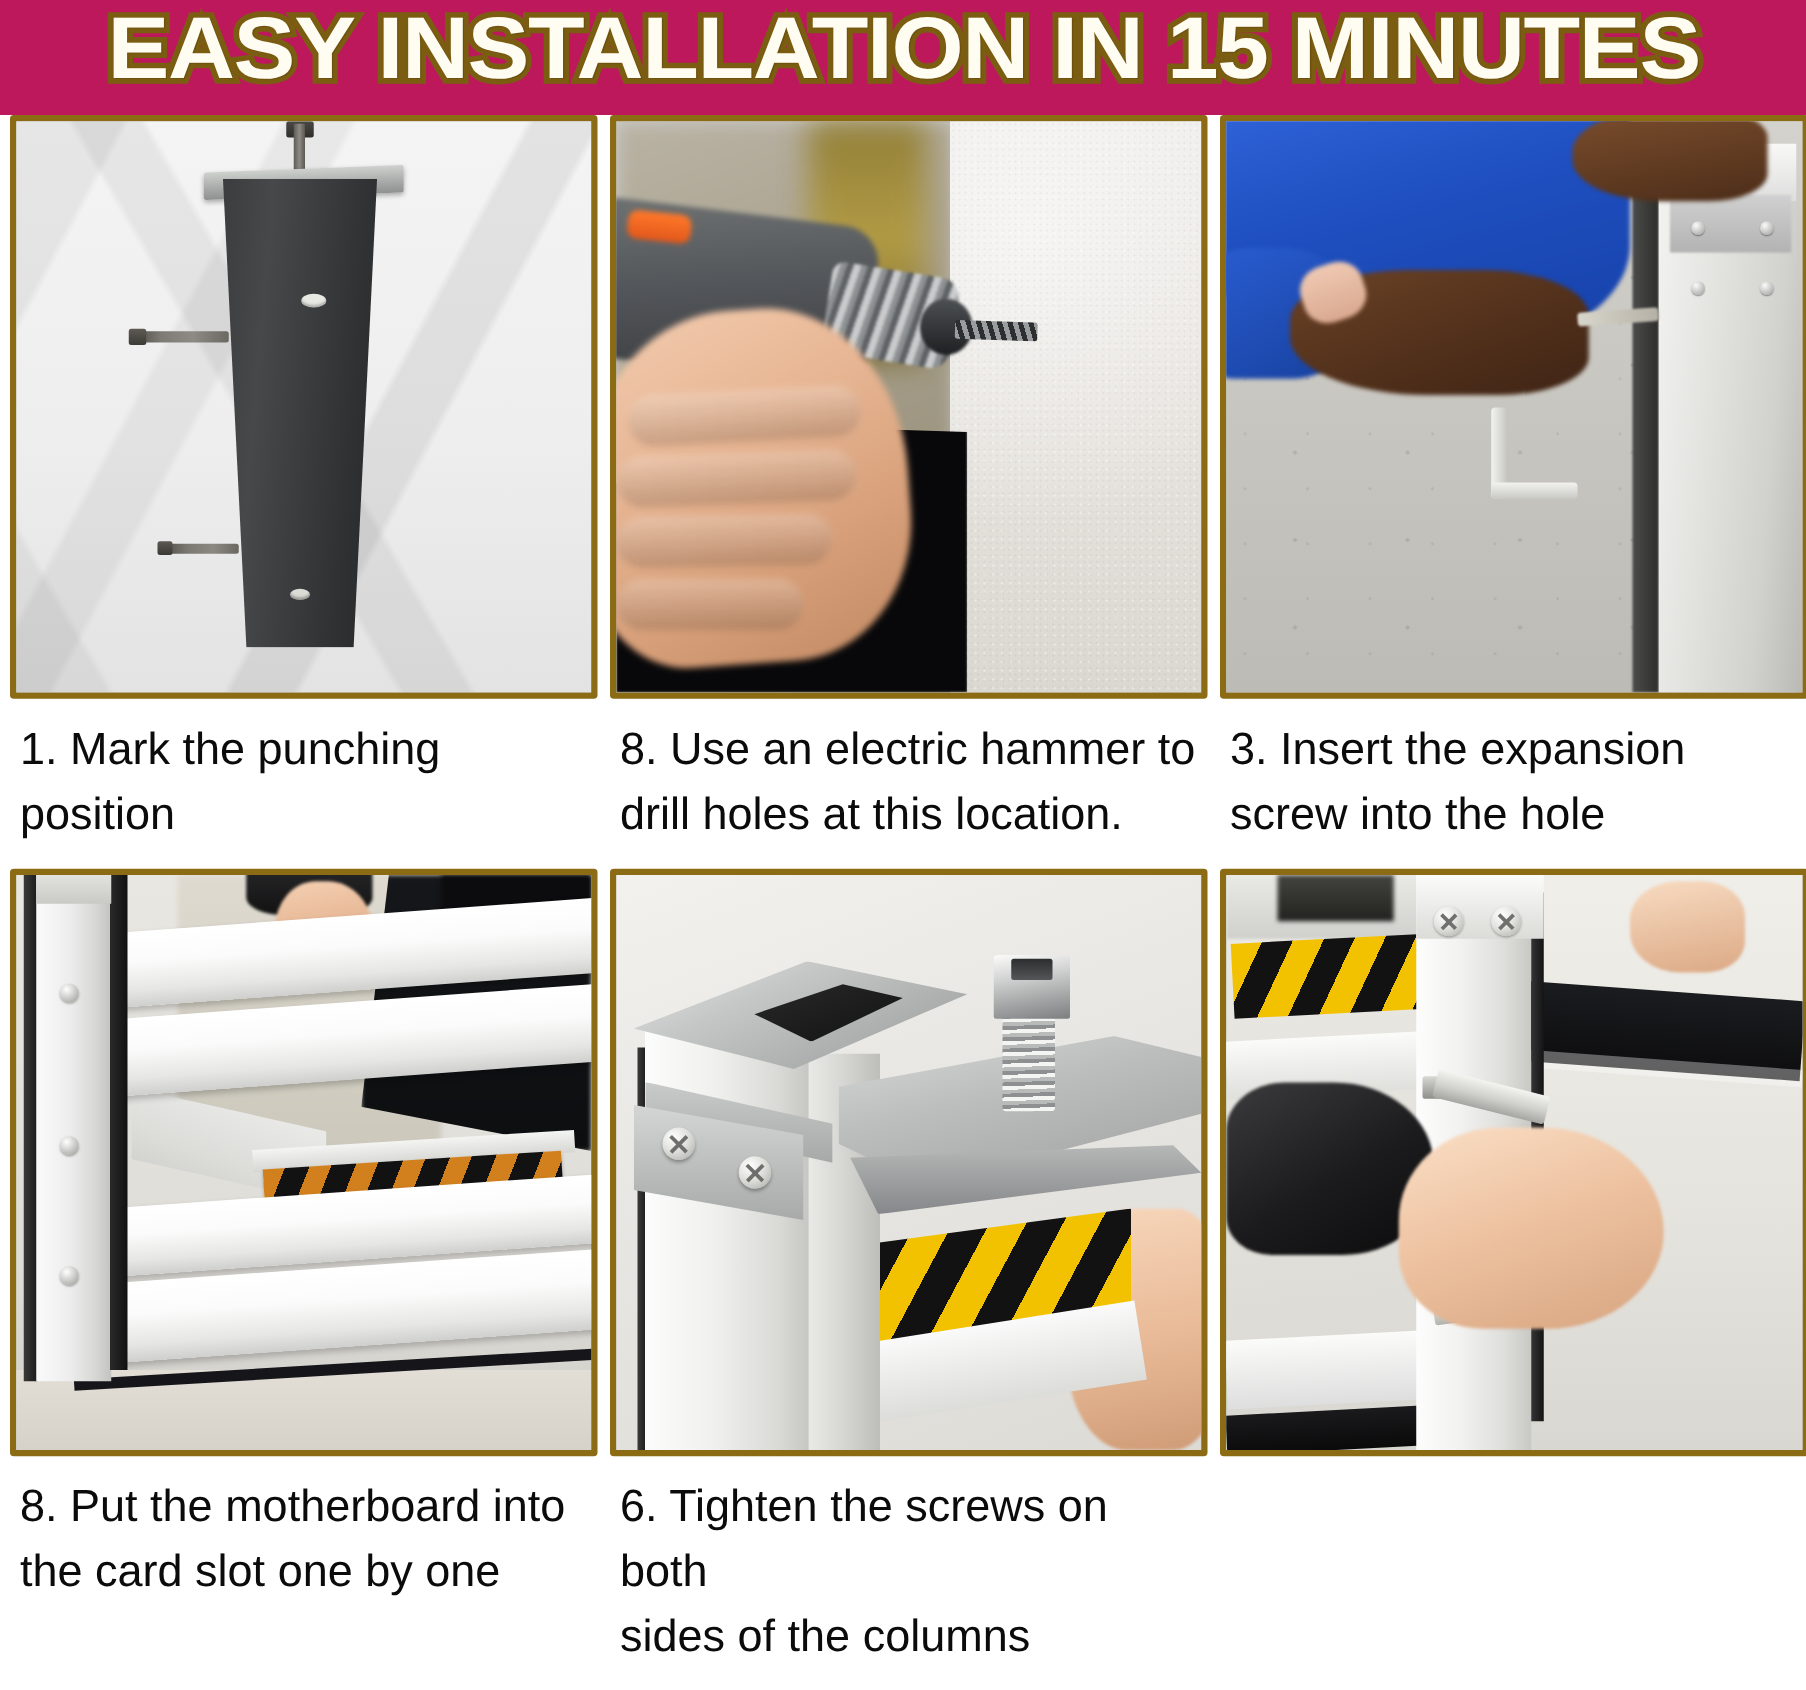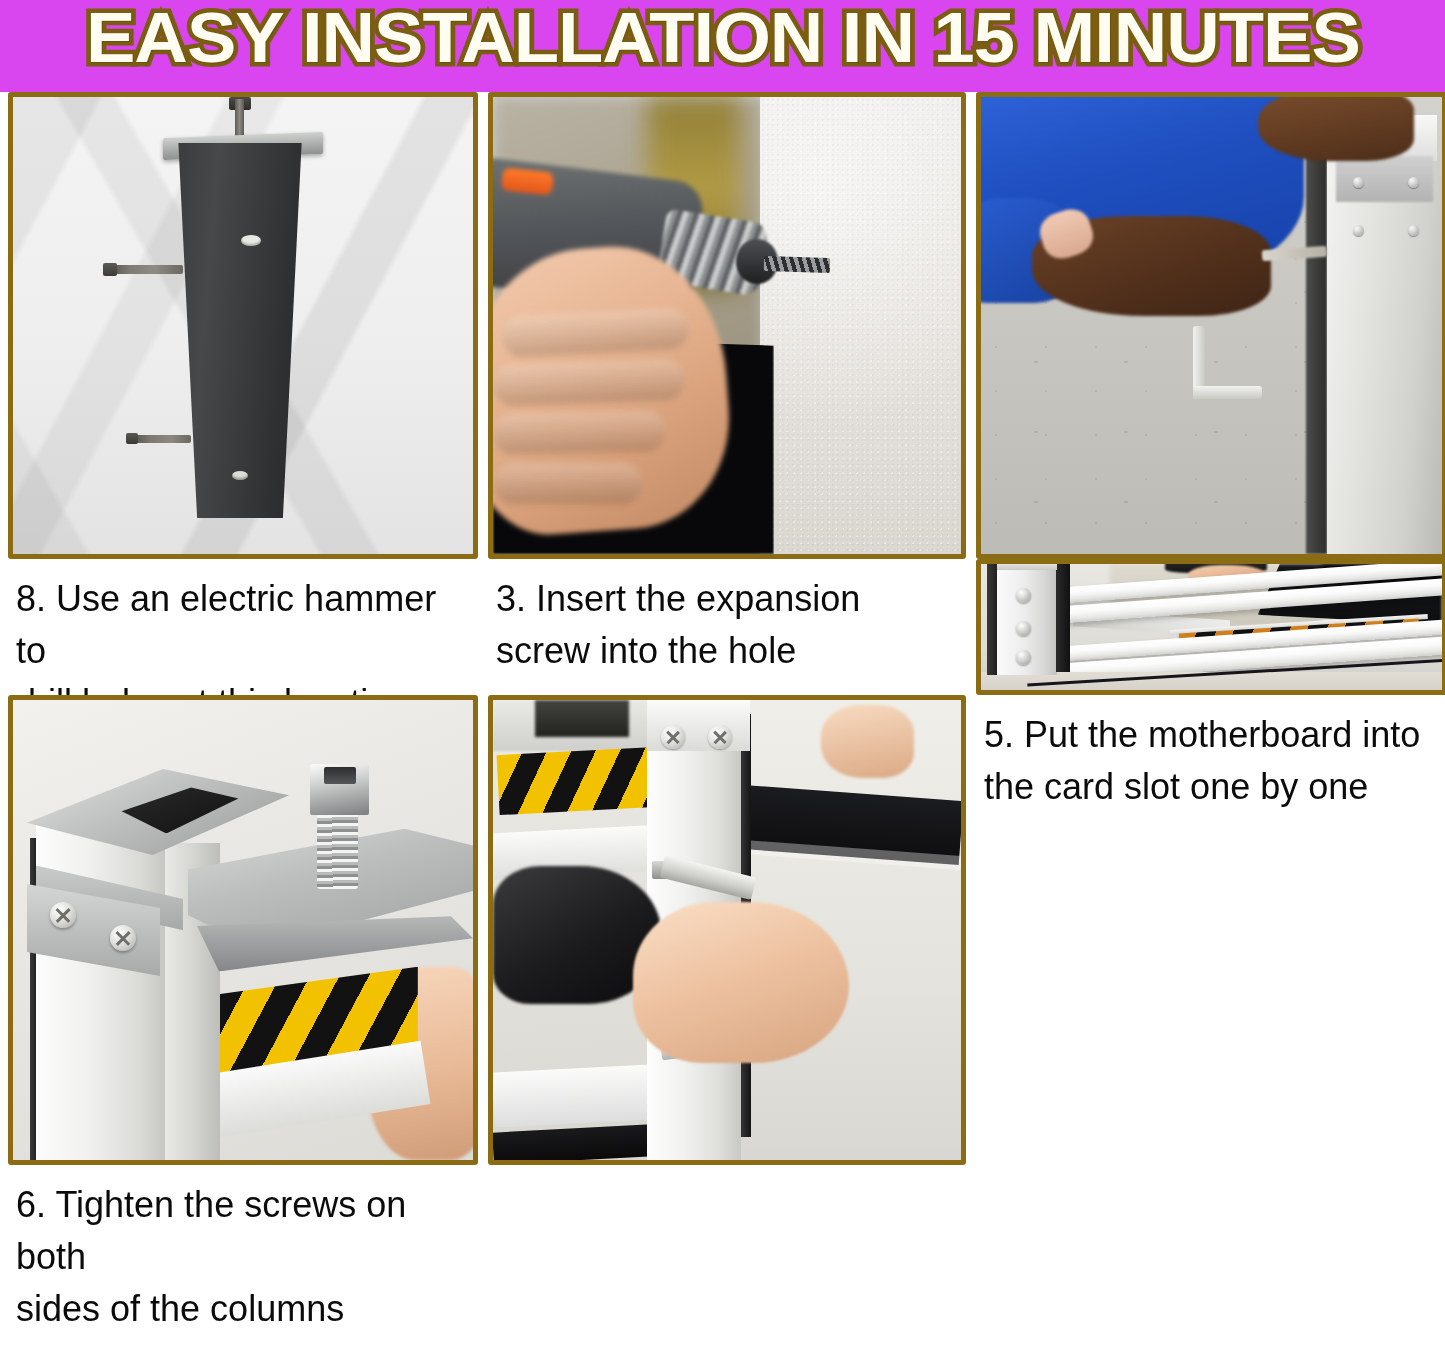--- a/index.html
+++ b/index.html
@@ -18,21 +18,21 @@
 
   
   .header {
     width: 1445px;
     height: 92px;
     display: flex;
     align-items: flex-start;
     justify-content: center;
     padding-top: 2px;
     box-sizing: border-box;
-    background: #d946ef;
+    background: #be185d;
   }
   .title {
     font-family: "Liberation Sans", sans-serif;
     font-weight: bold;
     font-size: 70px;
     line-height: 72px;
     letter-spacing: -1px;
     color: #FFFDF2;
     transform: scaleX(1.06);
     transform-origin: center top;
@@ -718,20 +718,21 @@
         <div class="p3-sleeve"></div>
         <div class="p3-arm"></div>
         <div class="p3-cuff"></div>
         <div class="p3-hand2"></div>
         <div class="p3-screwdriver"></div>
         <div class="p3-allen"></div>
       </div>
     </div>
   </div>
 
+  <div class="caption">1. Mark the punching position</div>
   <div class="caption">8. Use an electric hammer to
 drill holes at this location.</div>
   <div class="caption">3. Insert the expansion
 screw into the hole</div>
 
   <div class="cell-img">
     <div class="frame">
       <div class="scene">
         <div class="p4-bg"></div>
         <div class="p4-wallback"></div>
@@ -805,18 +806,18 @@
         <div class="p6-sd-tip"></div>
         <div class="p6-screwdriver"></div>
         <div class="p6-bolt-low"></div>
         <div class="p6-sleeve"></div>
         <div class="p6-hand"></div>
         <div class="p6-hand2"></div>
       </div>
     </div>
   </div>
 
-  <div class="caption">5. Put the motherboard into
+  <div class="caption">8. Put the motherboard into
 the card slot one by one</div>
   <div class="caption">6. Tighten the screws on both
 sides of the columns</div>
 
 </div>
 
 </body></html>

